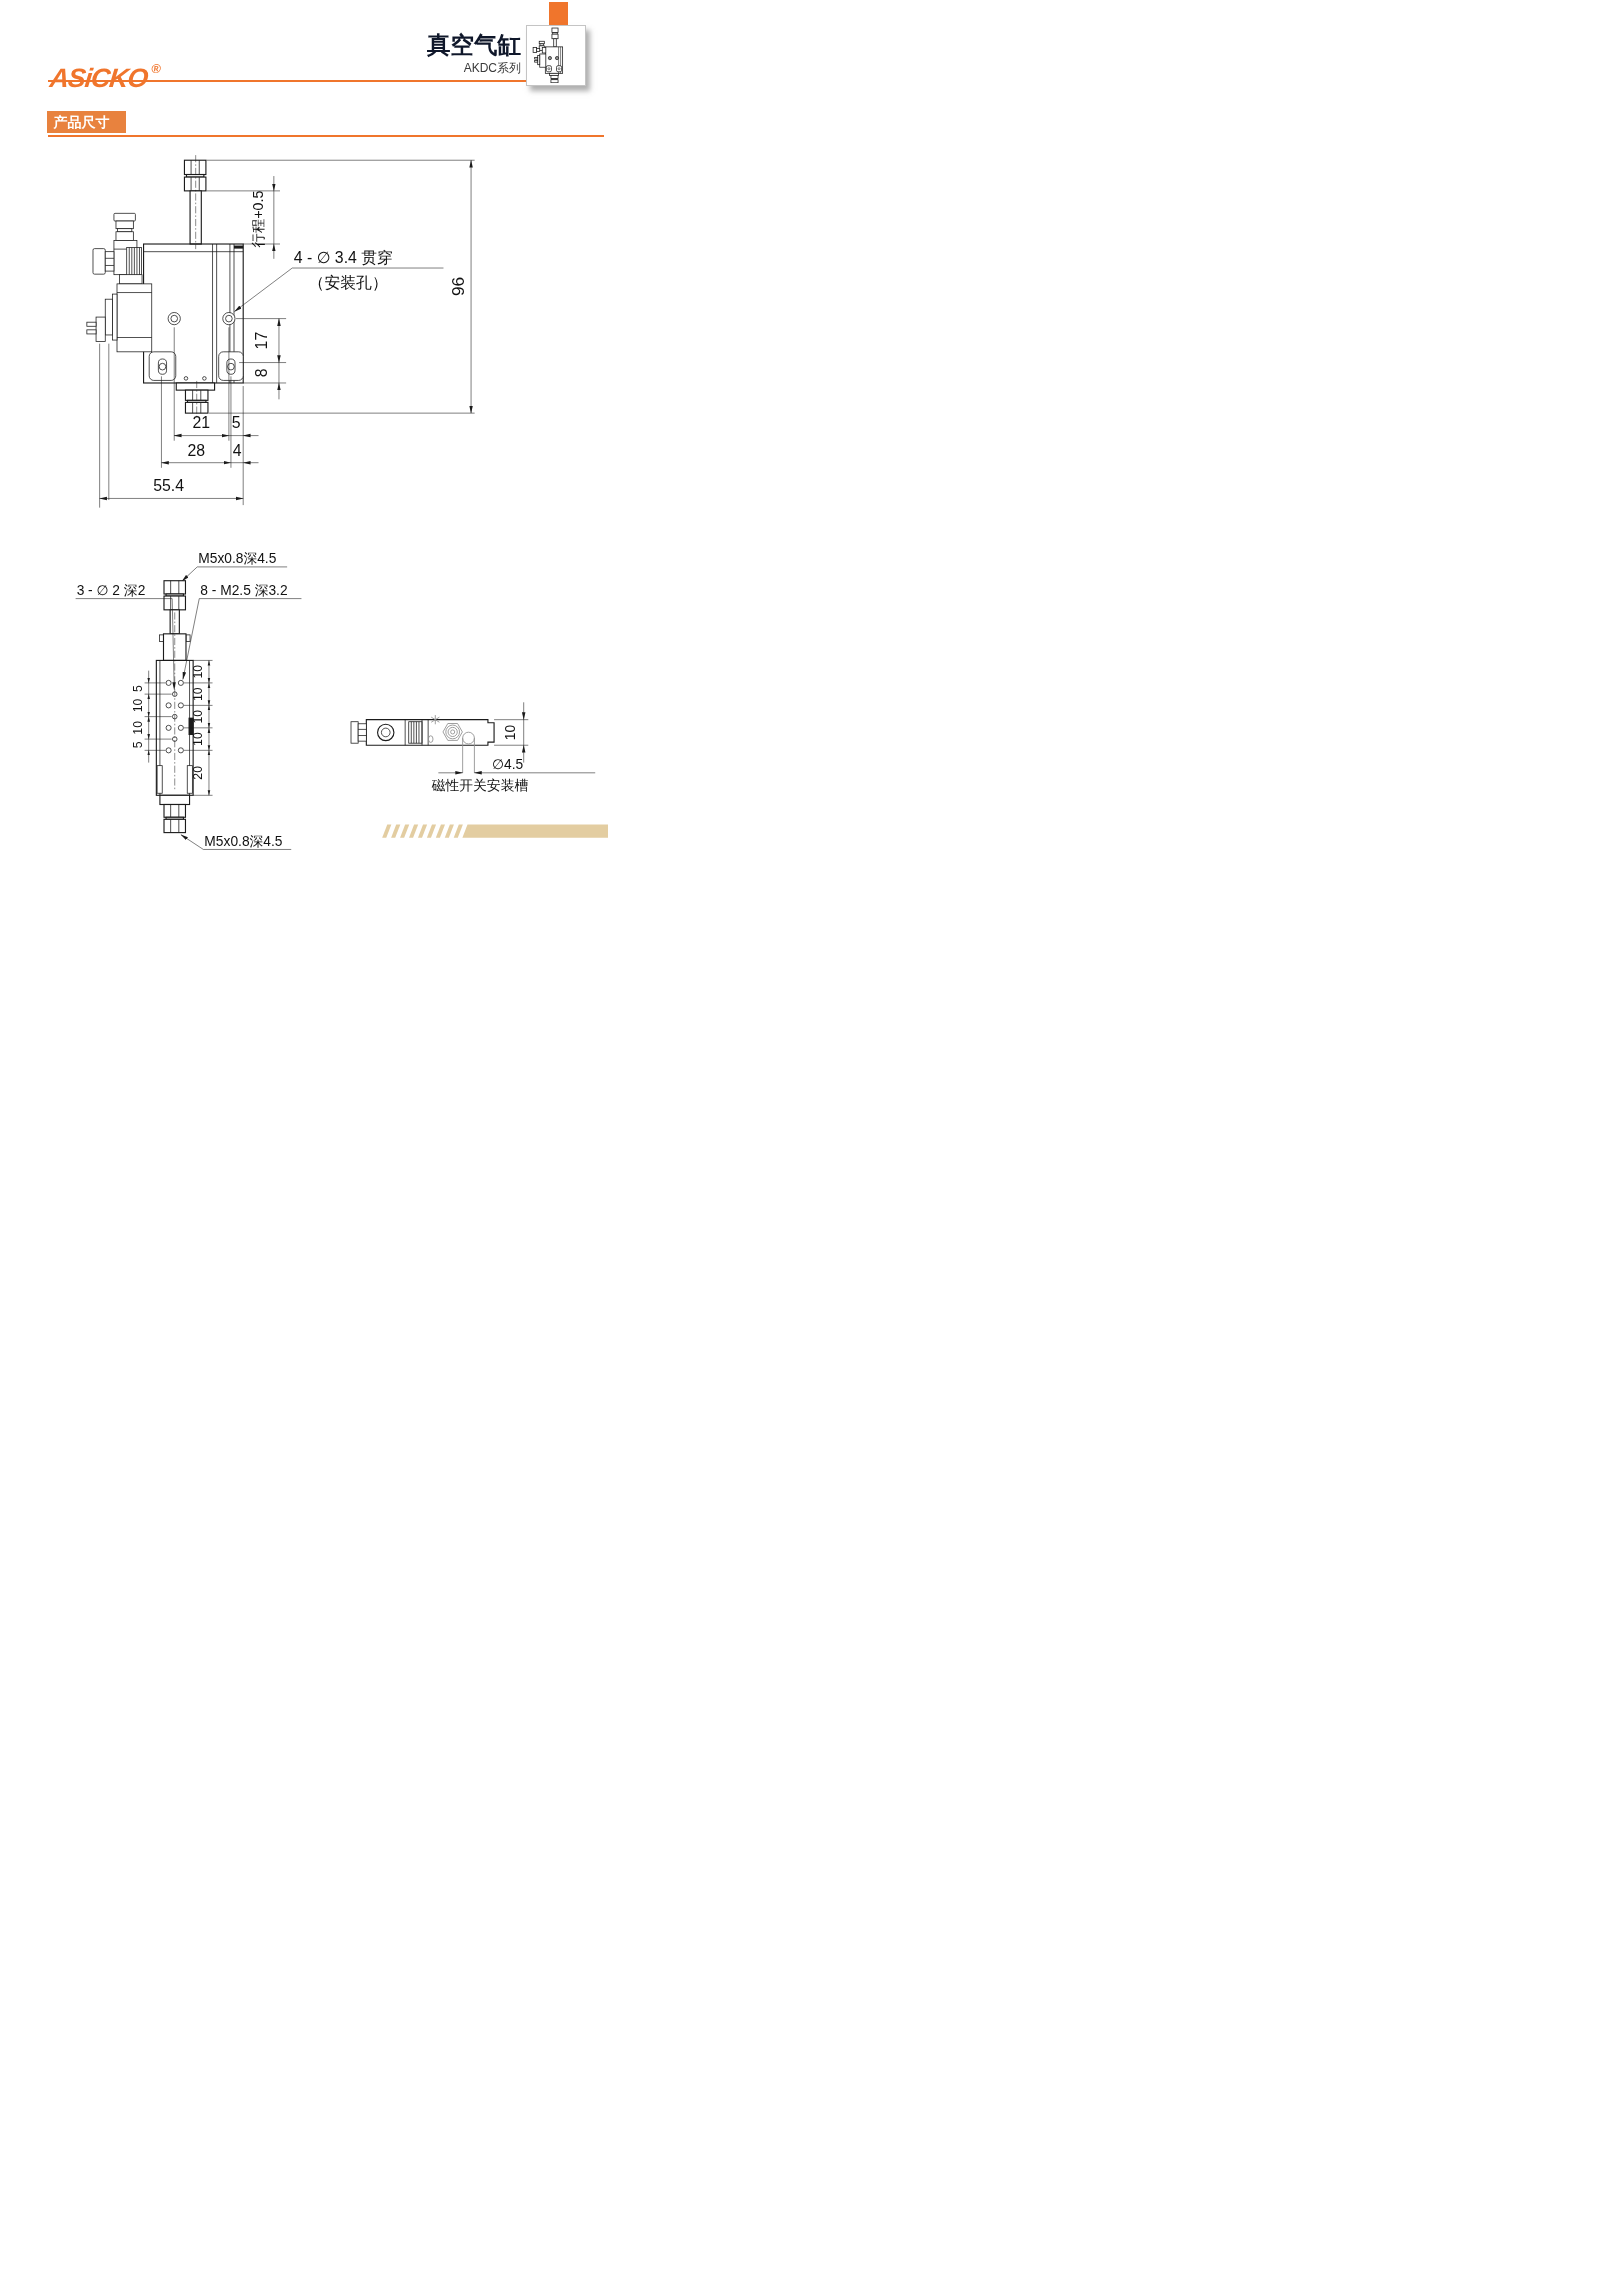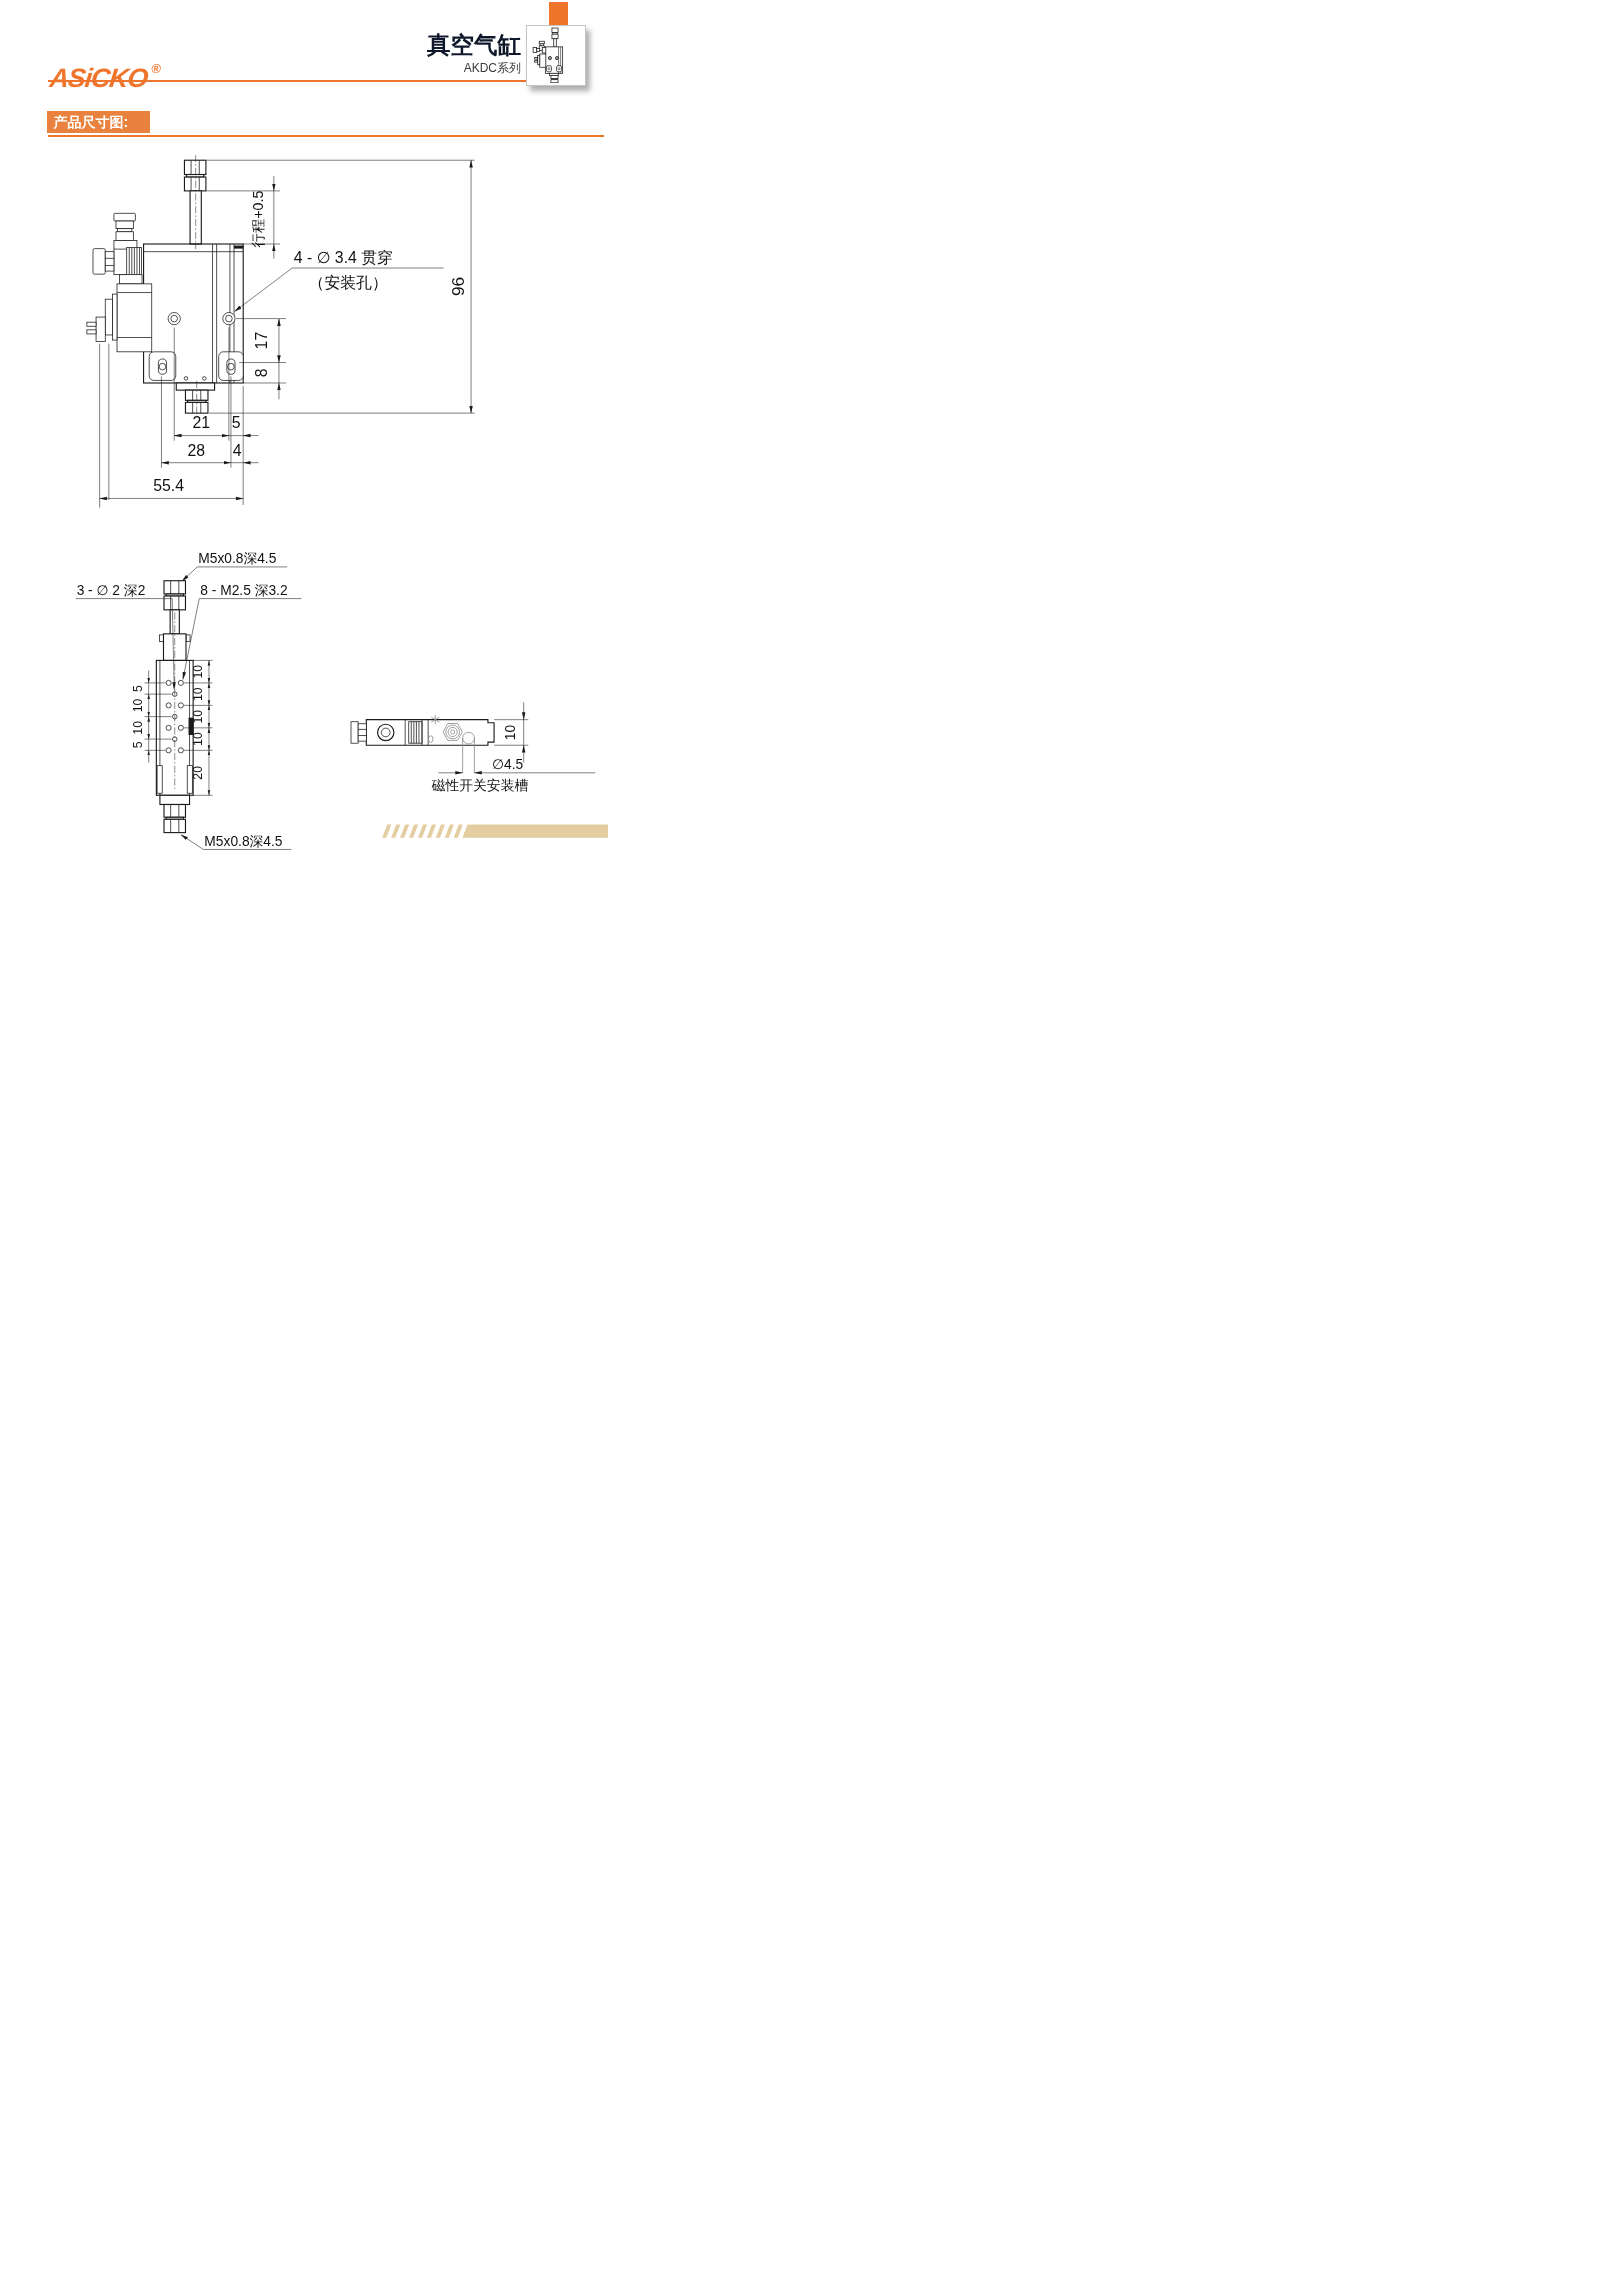--- a/index.html
+++ b/index.html
@@ -12,21 +12,21 @@
   #logo .reg{font-size:12.8px;font-style:normal;vertical-align:14.3px;letter-spacing:0;margin-left:3.1px;}
   #title-block{right:87px;top:31px;text-align:right;}
   #main-title{color:#0f172a;font-size:23.5px;font-weight:bold;line-height:28px;}
   #series{color:#3a3a3a;font-size:12px;line-height:18.4px;}
   .divider{background:#F0752C;height:2px;}
   #divider1{left:48px;top:80px;width:480px;}
   #divider2{left:48px;top:135px;width:556px;height:1.5px;}
   #corner-rect{left:549px;top:2px;width:19px;height:22.5px;background:#F0752C;}
   #prod-box{left:526px;top:24.5px;width:58px;height:59px;background:#fff;
             border:1px solid #c4c4c4;box-shadow:3.6px 4.6px 5.1px rgba(110,110,110,.55);z-index:3;}
-  #section-label{left:47px;top:111px;width:103px;height:22px;background:#E8823E;z-index:2;}
+  #section-label{left:47px;top:111px;width:79px;height:22px;background:#E8823E;z-index:2;}
   #section-label span{display:block;color:#fff;font-weight:bold;font-size:14px;line-height:22px;padding-left:6.6px;}
   
   svg{display:block;}
   .s2{stroke:#1b1b1b;stroke-width:2.2;fill:none;}
   .sf{stroke:#1b1b1b;stroke-width:2.2;fill:#fff;}
   .sf1{stroke:#1b1b1b;stroke-width:1.5;fill:#fff;}
   .s1{stroke:#1b1b1b;stroke-width:1.5;fill:none;}
   .d{stroke:#1b1b1b;stroke-width:1.1;fill:none;}
   .cl{stroke:#1b1b1b;stroke-width:1;fill:none;stroke-dasharray:14 4 3 4;}
   .gy{stroke:#909090;stroke-width:1.7;fill:none;}

